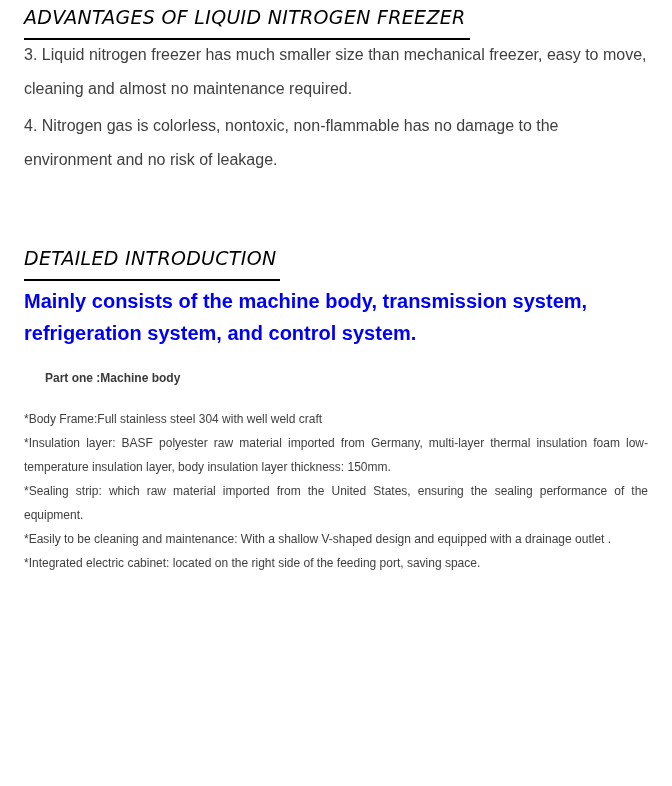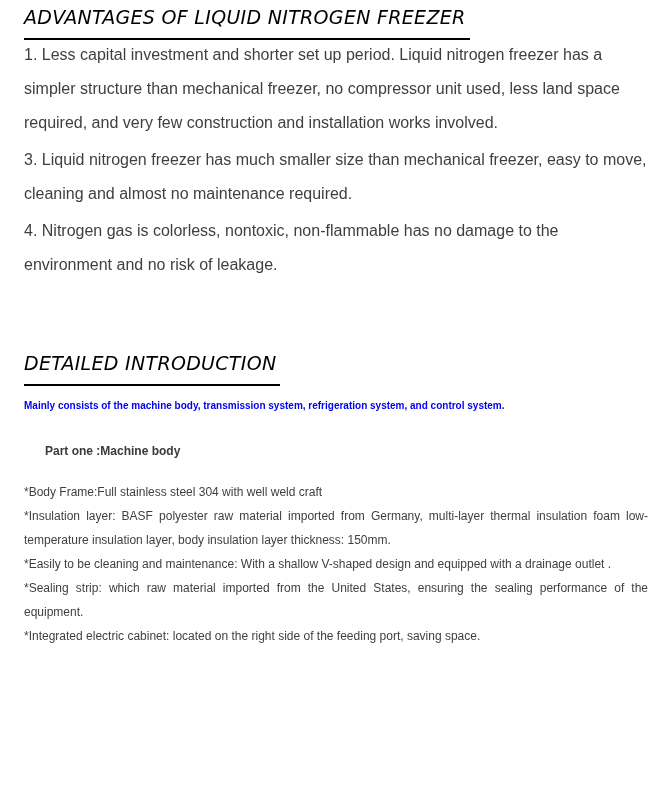--- a/index.html
+++ b/index.html
@@ -42,21 +42,21 @@
   }
   .adv-para {
     margin: 0 0 3px 0;
     font-size: 16px;
     line-height: 34px;
     text-align: left;
   }
   
   .lead {
     margin: 16px 0 8px 0;
-    font-size: 10px;
+    font-size: 20px;
     font-weight: bold;
     line-height: 32px;
     color: #0000f2;
   }
   
   .part-heading {
     margin: 17px;
     padding-left: 4px;
     font-size: 12px;
     font-weight: bold;
@@ -72,32 +72,31 @@
   }
 </style>
 </head>
 <body>
 
 <div class="page">
 
   <h1 class="doc-heading"><span class="underlined">ADVANTAGES OF LIQUID NITROGEN FREEZER</span></h1>
 
   <div class="advantages">
-    <p class="adv-para">1. Less capital investment and shorter set up period. Liquid nitrogen freezer has a simpler structure than mechanical freezer, no compressor unit used, less land space required, and very few construction and installation works involved.</p>
     <p class="adv-para">3. Liquid nitrogen freezer has much smaller size than mechanical freezer, easy to move, cleaning and almost no maintenance required.</p>
     <p class="adv-para">4. Nitrogen gas is colorless, nontoxic, non-flammable has no damage to the environment and no risk of leakage.</p>
   </div>
 
   <h2 class="doc-heading h2"><span class="underlined">DETAILED INTRODUCTION</span></h2>
 
   <p class="lead">Mainly consists of the machine body, transmission system, refrigeration system, and control system.</p>
 
   <p class="part-heading">Part one :Machine body</p>
 
   <div class="features">
     <p class="feature">*Body Frame:Full stainless steel 304 with well weld craft</p>
     <p class="feature">*Insulation layer: BASF polyester raw material imported from Germany, multi-layer thermal insulation foam low-temperature insulation layer, body insulation layer thickness: 150mm.</p>
+    <p class="feature">*Sealing strip: which raw material imported from the United States, ensuring the sealing performance of the equipment.</p>
     <p class="feature">*Easily to be cleaning and maintenance: With a shallow V-shaped design and equipped with a drainage outlet .</p>
-    <p class="feature">*Sealing strip: which raw material imported from the United States, ensuring the sealing performance of the equipment.</p>
     <p class="feature">*Integrated electric cabinet:  located on the right side of the feeding port, saving space.</p>
   </div>
 
 </div>
 
 </body></html>

